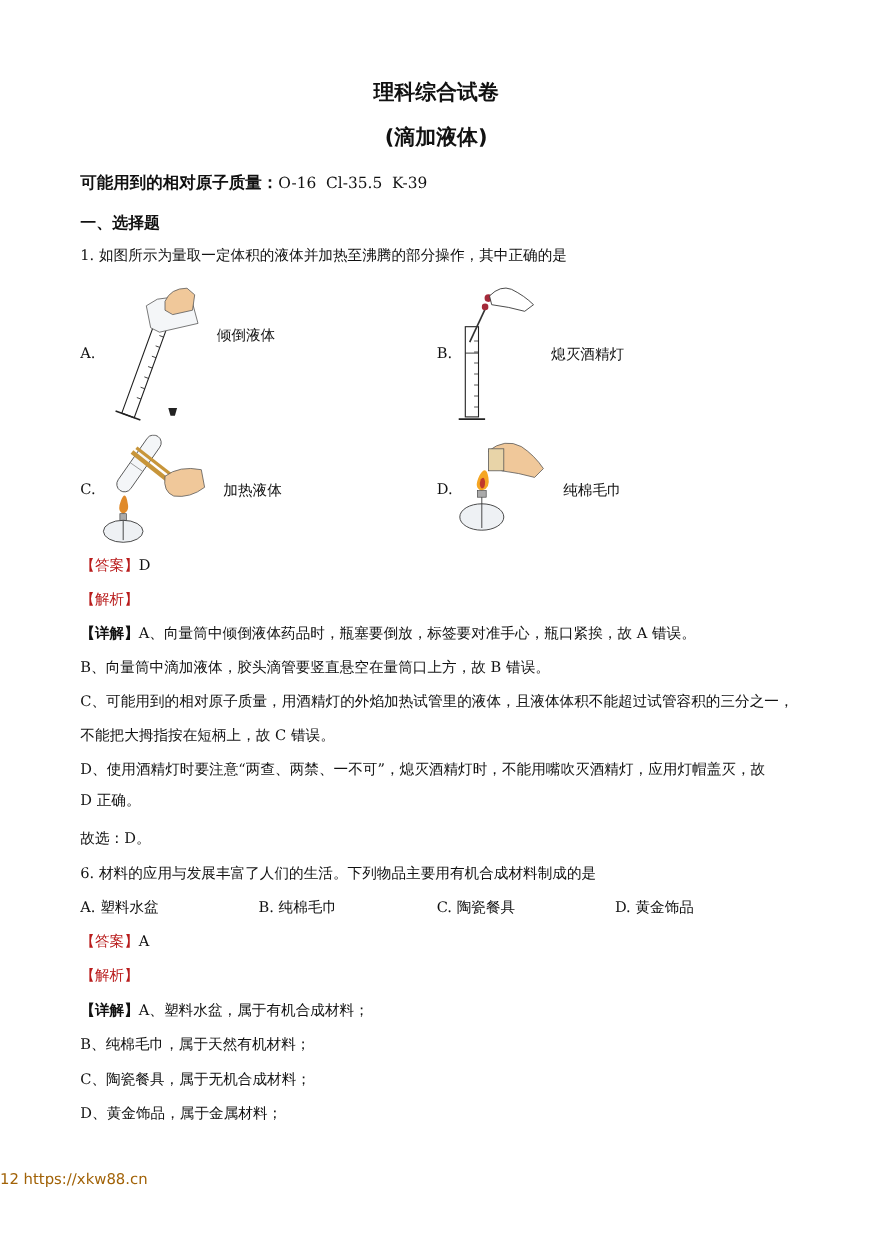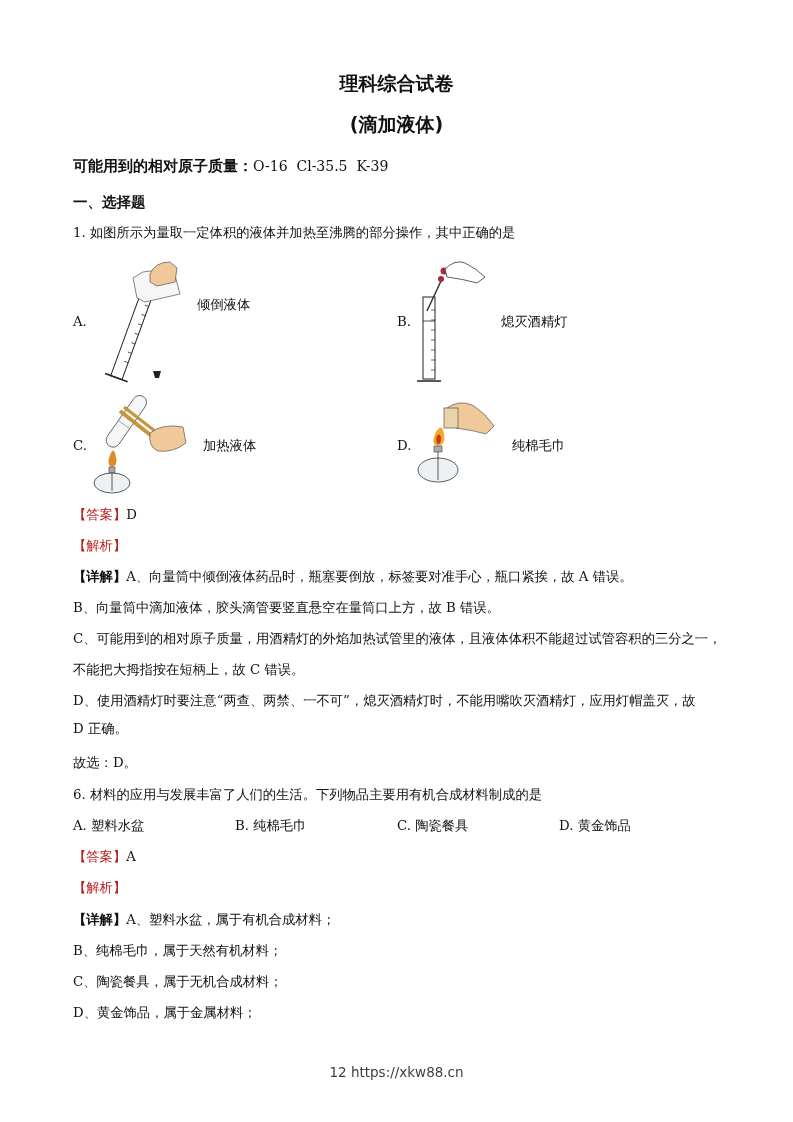--- a/index.html
+++ b/index.html
@@ -10,21 +10,21 @@
   }
   .abs { position: absolute; white-space: nowrap; }
   .title { left: 0; width: 793px; text-align: center; font-weight: bold; font-size: 19px; font-family: "DejaVu Sans", "Liberation Sans", sans-serif; }
   .t1 { top: 71px; }
   .t2 { top: 112px; }
   .line { font-size: 13.3px; line-height: 18px; }
   .bold { font-weight: bold; font-family: "DejaVu Sans", "Liberation Sans", sans-serif; font-size: 15px; }
   .blue { color: #b91c1c; }
   .optlabel { font-size: 13.3px; }
   .caption { font-size: 13.3px; }
-  .footer { left: 0; width: 793px; text-align: center; top: 1064px; font-size: 13.5px; color: #404040; font-family: "DejaVu Sans", "Liberation Sans", sans-serif; }
+  .footer { left: 0; width: 793px; top: 1064px; font-size: 13.5px; color: #a16207; font-family: "DejaVu Sans", "Liberation Sans", sans-serif; }
   svg { position: absolute; }
 </style>
 </head>
 <body>
 
 <div>
 
   <div class="abs title t1">理科综合试卷</div>
   <div class="abs title t2">(滴加液体)</div>
 

